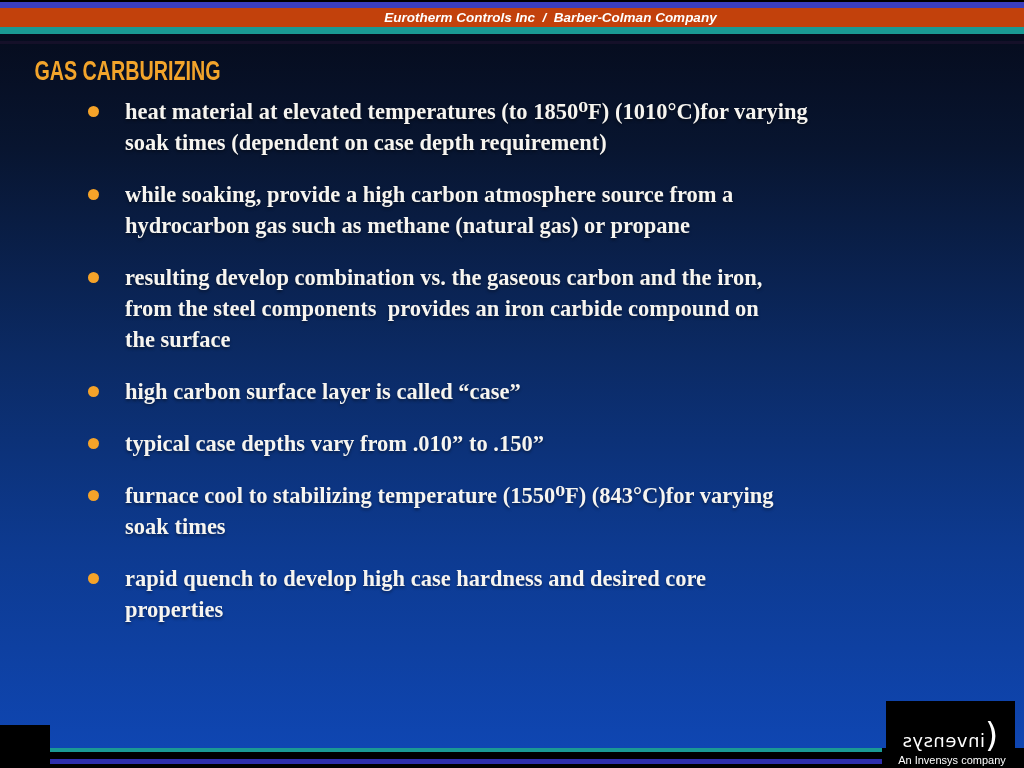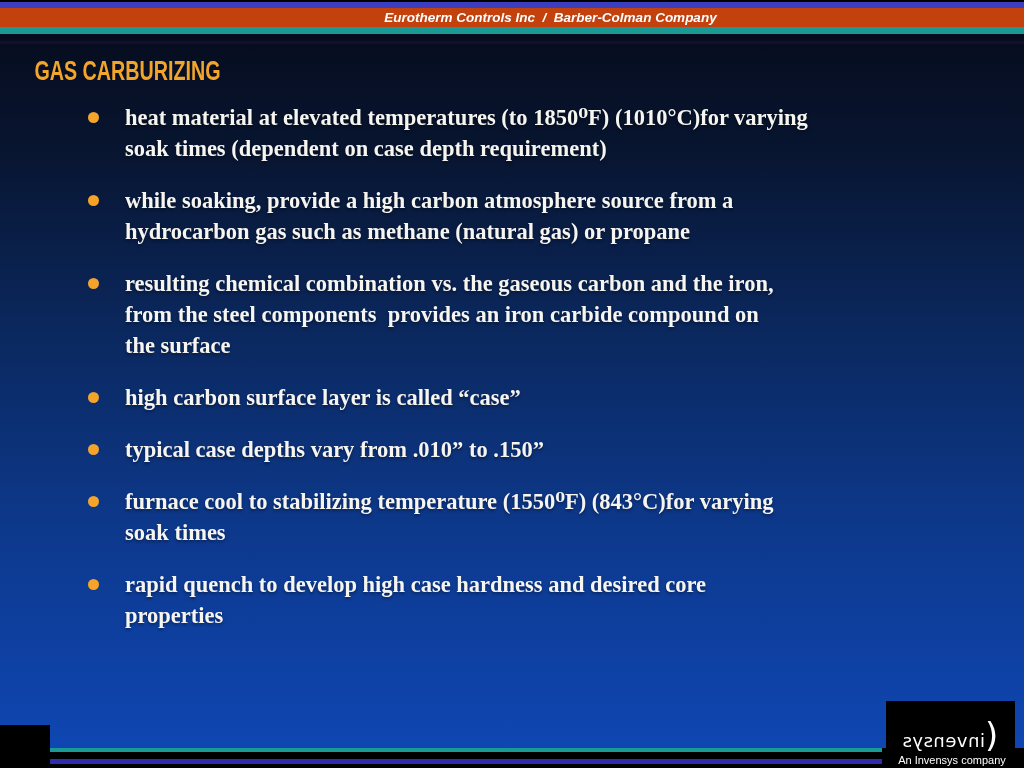--- a/index.html
+++ b/index.html
@@ -25,21 +25,21 @@
     position:absolute; left:0; top:34px; width:1024px; height:714px;
     background:linear-gradient(to bottom,#060C1E 0%,#081530 16%,#0B2A64 45%,#0D3A90 72%,#0F46B2 100%);
   }
   .purple-hairline { position:absolute; left:0; top:7px; width:1024px; height:3px; background:#151029; }
   .slide-title-wrap { position:absolute; left:0; top:24px; width:1000px; text-align:left; }
   .slide-title {
     display:inline-block; color:#F2A42B; font-weight:bold; font-size:27px; line-height:1;
     transform:scaleX(0.73); transform-origin:center; letter-spacing:0px; white-space:pre;
   }
   .bullet-list {
-    position:absolute; left:88px; top:68px; width:900px;
+    position:absolute; left:88px; top:62px; width:900px;
     list-style:none; margin:0; padding:0;
   }
   .bullet-item { display:flex; align-items:flex-start; margin:0 0 21px 0; }
   .bullet-dot {
     flex:0 0 auto; width:11px; height:11px; border-radius:50%;
     background:#F5A329; margin-top:10px; margin-right:26px;
   }
   .bullet-text {
     font-family:"Liberation Serif","DejaVu Serif",serif;
     font-weight:bold; color:#F7F5F0; font-size:22.5px; line-height:31px;
@@ -91,21 +91,21 @@
         <span class="bullet-text">heat material at elevated temperatures (to 1850⁰F) (1010°C)for varying
 soak times (dependent on case depth requirement)</span>
       </li>
       <li class="bullet-item">
         <span class="bullet-dot"></span>
         <span class="bullet-text">while soaking, provide a high carbon atmosphere source from a
 hydrocarbon gas such as methane (natural gas) or propane</span>
       </li>
       <li class="bullet-item">
         <span class="bullet-dot"></span>
-        <span class="bullet-text">resulting chemical combination vs. the gaseous carbon and the iron,
+        <span class="bullet-text">resulting develop combination vs. the gaseous carbon and the iron,
 from the steel components  provides an iron carbide compound on
 the surface</span>
       </li>
       <li class="bullet-item">
         <span class="bullet-dot"></span>
         <span class="bullet-text">high carbon surface layer is called “case”</span>
       </li>
       <li class="bullet-item">
         <span class="bullet-dot"></span>
         <span class="bullet-text">typical case depths vary from .010” to .150”</span>

